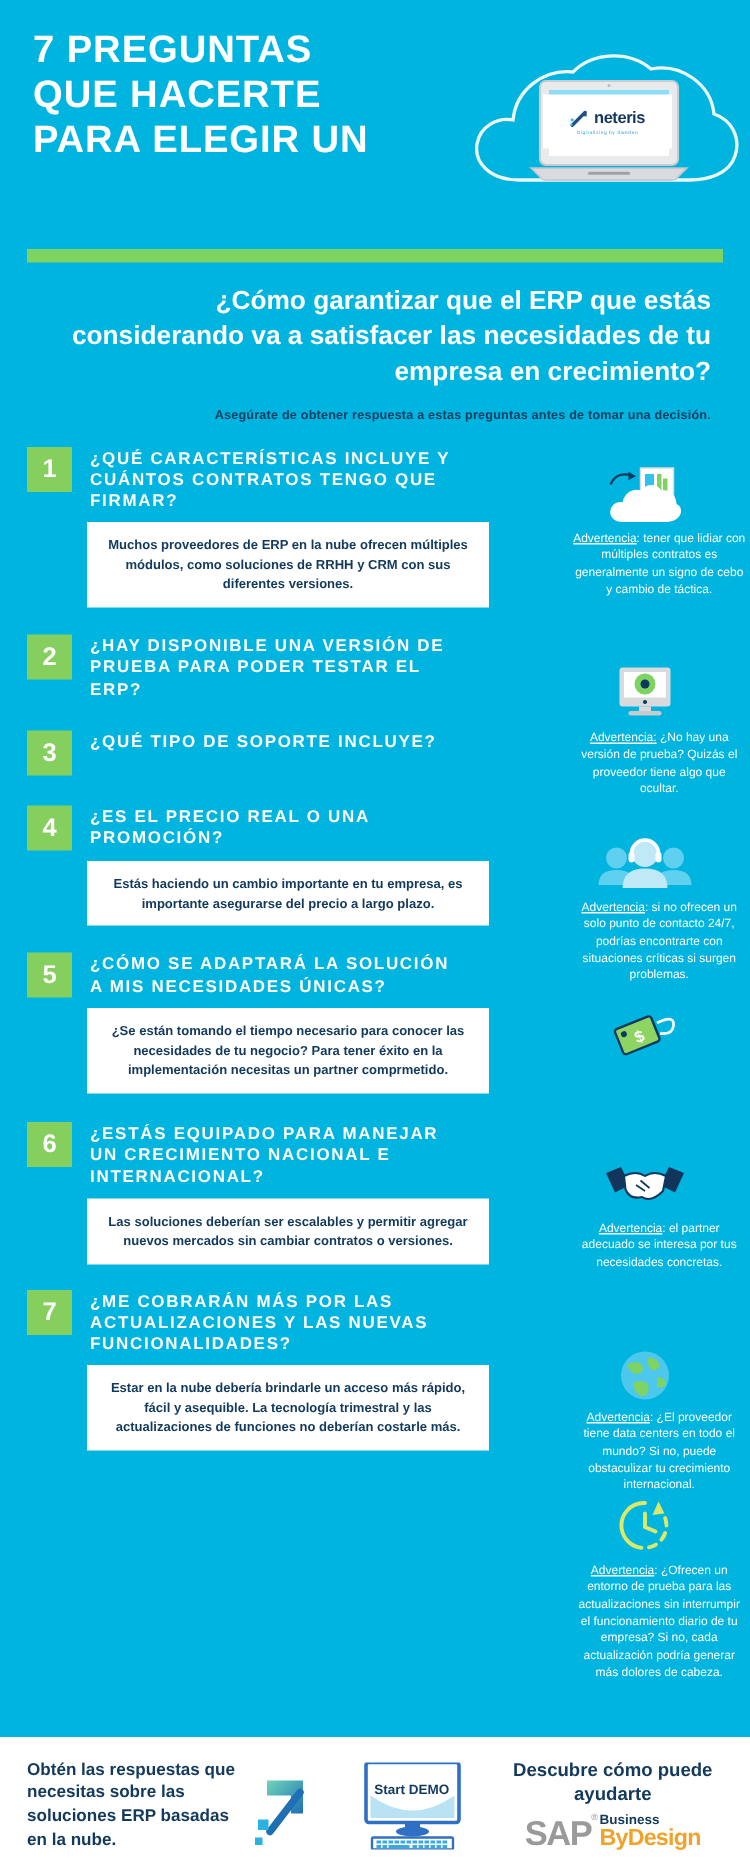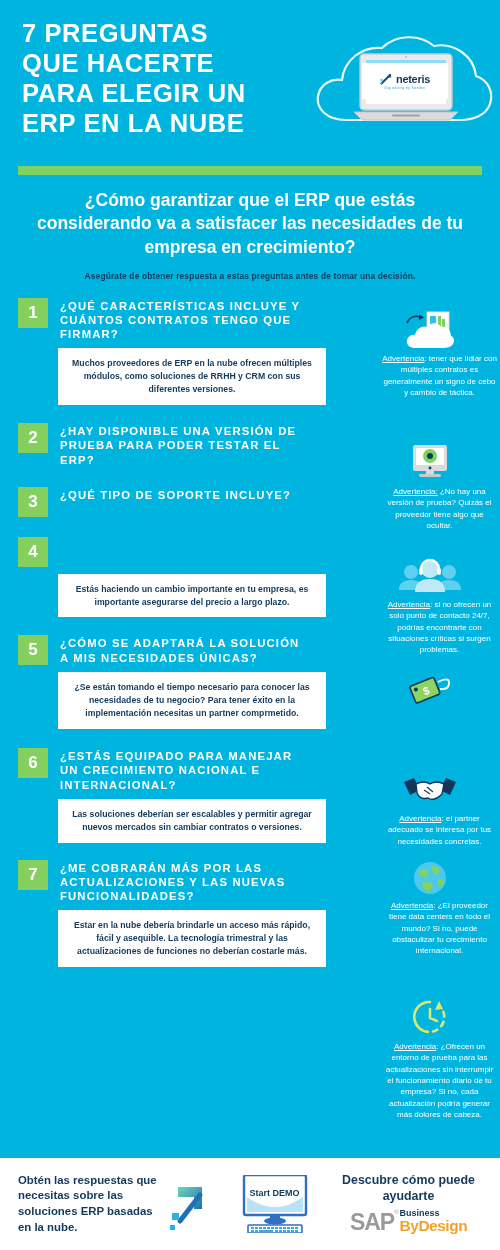--- a/index.html
+++ b/index.html
@@ -37,21 +37,21 @@
   .logo-row { display:flex; align-items:center; gap:3px; }
   .logo-mark { width:13px; height:13px; position:relative; }
   .logo-text { font-size:11px; font-weight:bold; color:#14365c; letter-spacing:-0.3px; }
   .logo-tag { font-size:3.2px; color:#2f9fd4; letter-spacing:0.4px; margin-top:1px; }
 
   .green-bar {
     height:9px; background:#7ed363; margin:6px 18px 0 18px;
   }
 
   
-  .subtitle-wrap { padding:14px 26px 0 26px; text-align:center; }
+  .subtitle-wrap { padding:14px 26px 0 26px; text-align:right; }
   .subtitle {
     color:#ffffff; font-size:17.5px; font-weight:bold; line-height:1.33;
   }
   .subtitle-small {
     color:#0d3f63; font-size:8.4px; font-weight:bold; margin-top:12px;
     letter-spacing:0.15px;
   }
 
   
   .qlist { margin-top:16px; }
@@ -133,21 +133,20 @@
         <span class="logo-text">neteris</span>
       </div>
       <div class="logo-tag">Digitalizing by Sweden</div>
     </div>
   </div>
 
   <div class="hero-title">
     <div>7 PREGUNTAS</div>
     <div>QUE HACERTE</div>
     <div>PARA ELEGIR UN</div>
-    <div>ERP EN LA NUBE</div>
   </div>
 </div>
 
 <div class="green-bar"></div>
 
 <div class="subtitle-wrap">
   <div class="subtitle">¿Cómo garantizar que el ERP que estás considerando va a satisfacer las necesidades de tu empresa en crecimiento?</div>
   <div class="subtitle-small">Asegúrate de obtener respuesta a estas preguntas antes de tomar una decisión.</div>
 </div>
 
@@ -223,20 +222,21 @@
       </svg>
     </div>
     <div class="warn-text">
       <u>Advertencia</u><span>: si no ofrecen un solo punto de contacto 24/7, podrías encontrarte con situaciones críticas si surgen problemas.</span>
     </div>
   </div>
 
   <div class="qblock" style="margin-top:19px;">
     <div class="qhead">
       <div class="qnum">4</div>
+      <div class="qtitle">¿ES EL PRECIO REAL O UNA PROMOCIÓN?</div>
     </div>
     <div class="qcard">Estás haciendo un cambio importante en tu empresa, es importante asegurarse del precio a largo plazo.</div>
   </div>
   <div class="warn" style="top:668px;">
     <div class="warn-icon">
       <svg width="52" height="40" viewBox="0 0 52 40" aria-hidden="true">
         <g transform="rotate(-22 24 22)">
           <rect x="8" y="12" width="26" height="18" rx="2" fill="#8ed463" stroke="#0c3a5e" stroke-width="1.6"></rect>
           <circle cx="13" cy="17" r="2" fill="#0c3a5e"></circle>
           <text x="22" y="26" font-size="11" font-weight="bold" fill="#ffffff" text-anchor="middle" font-family="Liberation Sans, sans-serif">$</text>
@@ -268,21 +268,21 @@
     </div>
   </div>
 
   <div class="qblock" style="margin-top:18px;">
     <div class="qhead">
       <div class="qnum">6</div>
       <div class="qtitle">¿ESTÁS EQUIPADO PARA MANEJAR UN CRECIMIENTO NACIONAL E INTERNACIONAL?</div>
     </div>
     <div class="qcard">Las soluciones deberían ser escalables y permitir agregar nuevos mercados sin cambiar contratos o versiones.</div>
   </div>
-  <div class="warn" style="top:857px;">
+  <div class="warn" style="top:896px;">
     <div class="warn-icon">
       <svg width="40" height="40" viewBox="0 0 40 40" aria-hidden="true">
         <circle cx="20" cy="21" r="16" fill="#4ec7ec"></circle>
         <path d="M8 14 Q14 10 18 14 Q20 18 16 20 Q10 20 8 14 Z" fill="#7ed363"></path>
         <path d="M22 9 Q28 9 30 14 Q28 19 24 17 Q21 13 22 9 Z" fill="#7ed363"></path>
         <path d="M12 26 Q18 23 22 27 Q24 33 18 35 Q12 32 12 26 Z" fill="#7ed363"></path>
         <path d="M28 22 Q34 22 34 27 Q31 31 28 28 Z" fill="#7ed363"></path>
       </svg>
     </div>
     <div class="warn-text">

